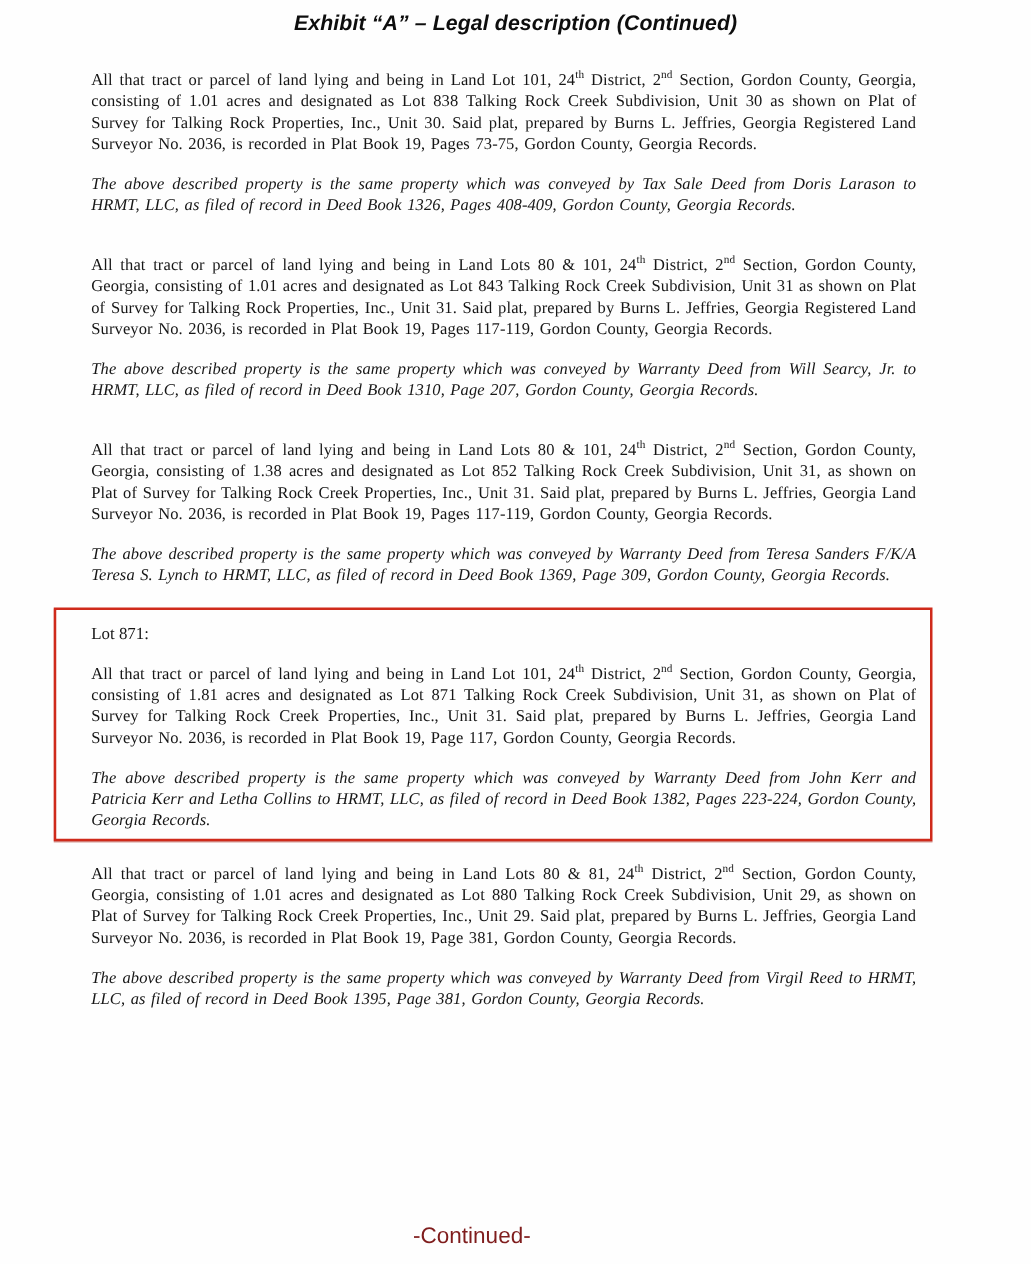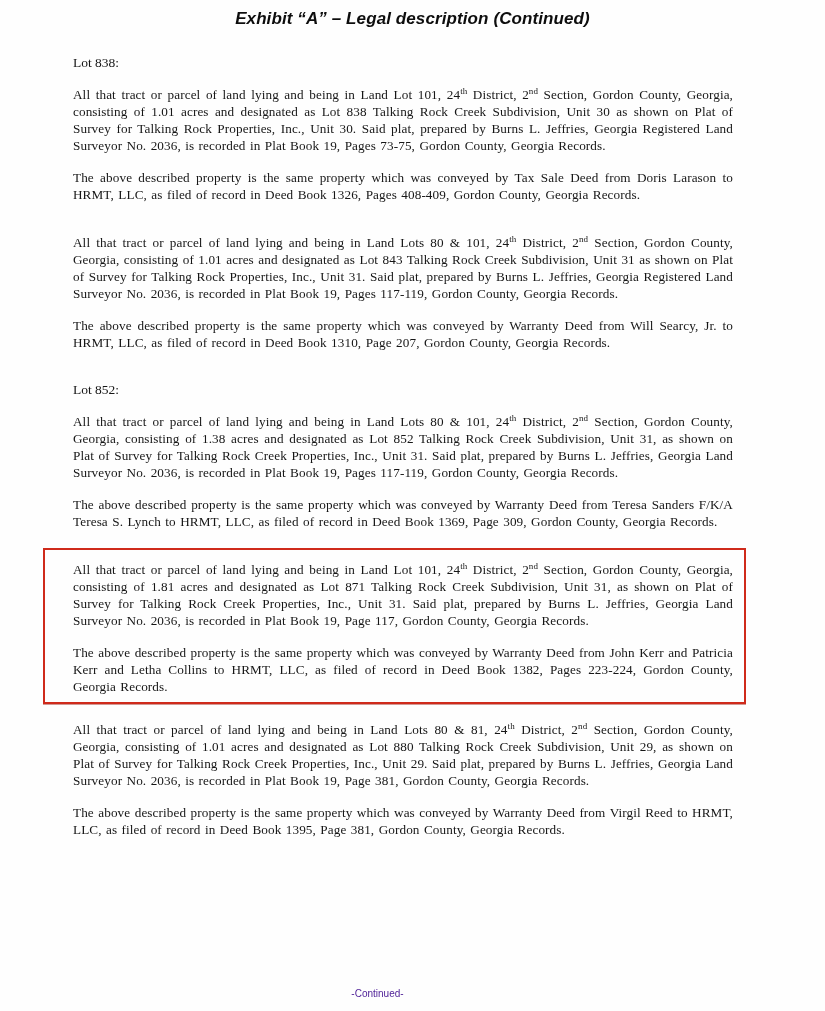--- a/index.html
+++ b/index.html
@@ -27,21 +27,21 @@
     font-size: 17px;
     letter-spacing: 0.1px;
     color: #0d0d0d;
     filter: blur(0.25px);
   }
   .sections { margin-top: 26px; }
   .section {
     position: relative;
     margin-bottom: 31px;
   }
-  .section .para:last-child { margin-bottom: 0; }
+  .section .para:last-child { margin-bottom: 0; font-style: italic; }
   .lot-label {
     font-size: 13.5px;
     margin: 0 0 14px 0;
     filter: blur(0.3px);
   }
   .para {
     margin: 15px 0 14px 0;
     text-align: justify;
     font-size: 13.2px;
     line-height: 17px;
@@ -61,47 +61,46 @@
     box-shadow: 0 1px 0 rgba(160,30,20,0.45);
     pointer-events: none;
   }
   .footer {
     position: absolute;
     bottom: 12px;
     left: 0;
     width: 755px;
     text-align: center;
     font-family: "Liberation Sans", sans-serif;
-    font-size: 10px;
-    color: #4c1d95;
+    font-size: 18px;
+    color: #7f1d1d;
     filter: blur(0.25px);
   }
 </style>
 </head>
 <body>
 
 <div class="page">
   <div class="title">Exhibit “A” – Legal description (Continued)</div>
   <div class="sections">
       <section class="section">
-        <div class="lot-label">Lot 838:</div>
         <p class="para">All that tract or parcel of land lying and being in Land Lot 101, 24<sup>th</sup> District, 2<sup>nd</sup> Section, Gordon County, Georgia, consisting of 1.01 acres and designated as Lot 838 Talking Rock Creek Subdivision, Unit 30 as shown on Plat of Survey for Talking Rock Properties, Inc., Unit 30.  Said plat, prepared by Burns L. Jeffries, Georgia Registered Land Surveyor No. 2036, is recorded in Plat Book 19, Pages 73-75, Gordon County, Georgia Records.</p>
         <p class="para">The above described property is the same property which was conveyed by Tax Sale Deed from Doris Larason to HRMT, LLC, as filed of record in Deed Book 1326, Pages 408-409, Gordon County, Georgia Records.</p>
       </section>
       <section class="section">
         <p class="para">All that tract or parcel of land lying and being in Land Lots 80 &amp; 101, 24<sup>th</sup> District, 2<sup>nd</sup> Section, Gordon County, Georgia, consisting of 1.01 acres and designated as Lot 843 Talking Rock Creek Subdivision, Unit 31 as shown on Plat of Survey for Talking Rock Properties, Inc., Unit 31.  Said plat, prepared by Burns L. Jeffries, Georgia Registered Land Surveyor No. 2036, is recorded in Plat Book 19, Pages 117-119, Gordon County, Georgia Records.</p>
         <p class="para">The above described property is the same property which was conveyed by Warranty Deed from Will Searcy, Jr. to HRMT, LLC, as filed of record in Deed Book 1310, Page 207, Gordon County, Georgia Records.</p>
       </section>
       <section class="section">
-        <div class="lot-label">Lot 852:</div>
         <p class="para">All that tract or parcel of land lying and being in Land Lots 80 &amp; 101, 24<sup>th</sup> District, 2<sup>nd</sup> Section, Gordon County, Georgia, consisting of 1.38 acres and designated as Lot 852 Talking Rock Creek Subdivision, Unit 31, as shown on Plat of Survey for Talking Rock Creek Properties, Inc., Unit 31. Said plat, prepared by Burns L. Jeffries, Georgia Land Surveyor No. 2036, is recorded in Plat Book 19, Pages 117-119, Gordon County, Georgia Records.</p>
         <p class="para">The above described property is the same property which was conveyed by Warranty Deed from Teresa Sanders F/K/A Teresa S. Lynch to HRMT, LLC, as filed of record in Deed Book 1369, Page 309, Gordon County, Georgia Records.</p>
       </section>
       <section class="section highlight">
         <div class="hl-box" style="border-color: rgb(207, 42, 27);"></div>
+        <div class="lot-label">Lot 871:</div>
         <p class="para">All that tract or parcel of land lying and being in Land Lot 101, 24<sup>th</sup> District, 2<sup>nd</sup> Section, Gordon County, Georgia, consisting of 1.81 acres and designated as Lot 871 Talking Rock Creek Subdivision, Unit 31, as shown on Plat of Survey for Talking Rock Creek Properties, Inc., Unit 31. Said plat, prepared by Burns L. Jeffries, Georgia Land Surveyor No. 2036, is recorded in Plat Book 19, Page 117, Gordon County, Georgia Records.</p>
         <p class="para">The above described property is the same property which was conveyed by Warranty Deed from John Kerr and Patricia Kerr and Letha Collins to HRMT, LLC, as filed of record in Deed Book 1382, Pages 223-224, Gordon County, Georgia Records.</p>
       </section>
       <section class="section">
         <p class="para">All that tract or parcel of land lying and being in Land Lots 80 &amp; 81, 24<sup>th</sup> District, 2<sup>nd</sup> Section, Gordon County, Georgia, consisting of 1.01 acres and designated as Lot 880 Talking Rock Creek Subdivision, Unit 29, as shown on Plat of Survey for Talking Rock Creek Properties, Inc., Unit 29. Said plat, prepared by Burns L. Jeffries, Georgia Land Surveyor No. 2036, is recorded in Plat Book 19, Page 381, Gordon County, Georgia Records.</p>
         <p class="para">The above described property is the same property which was conveyed by Warranty Deed from Virgil Reed to HRMT, LLC, as filed of record in Deed Book 1395, Page 381, Gordon County, Georgia Records.</p>
       </section>
     </div>
   <div class="footer">-Continued-</div>
 </div>

